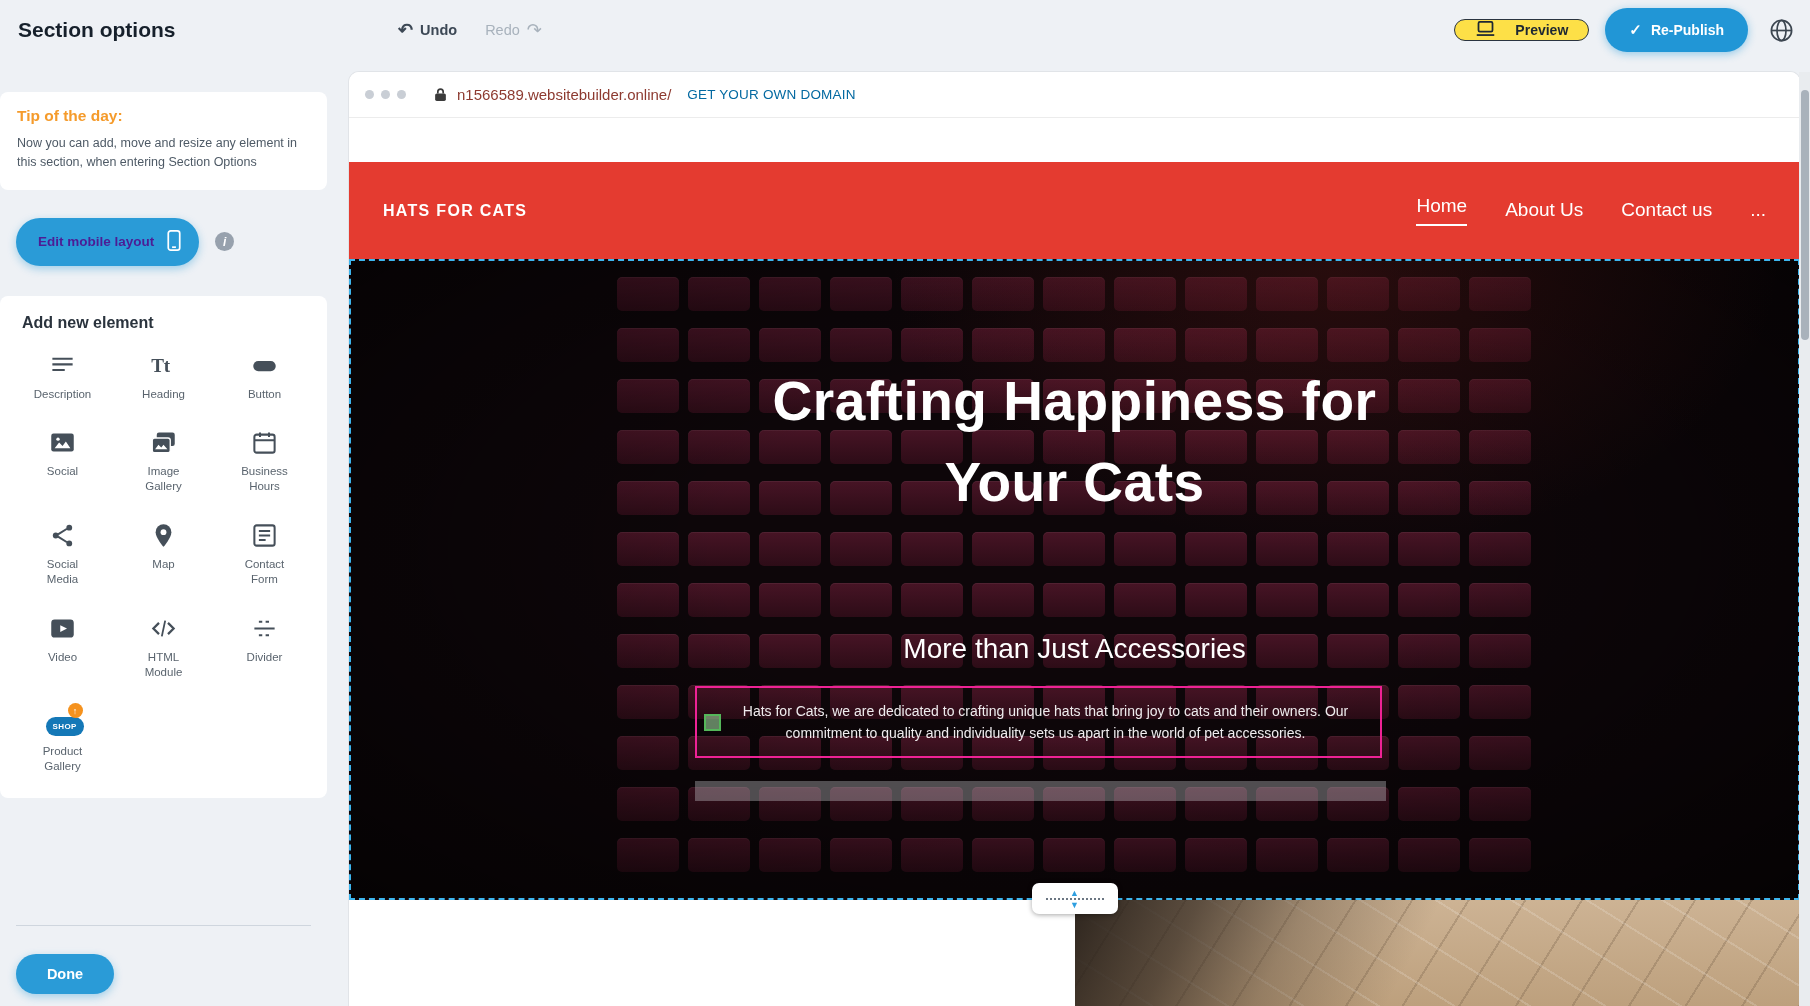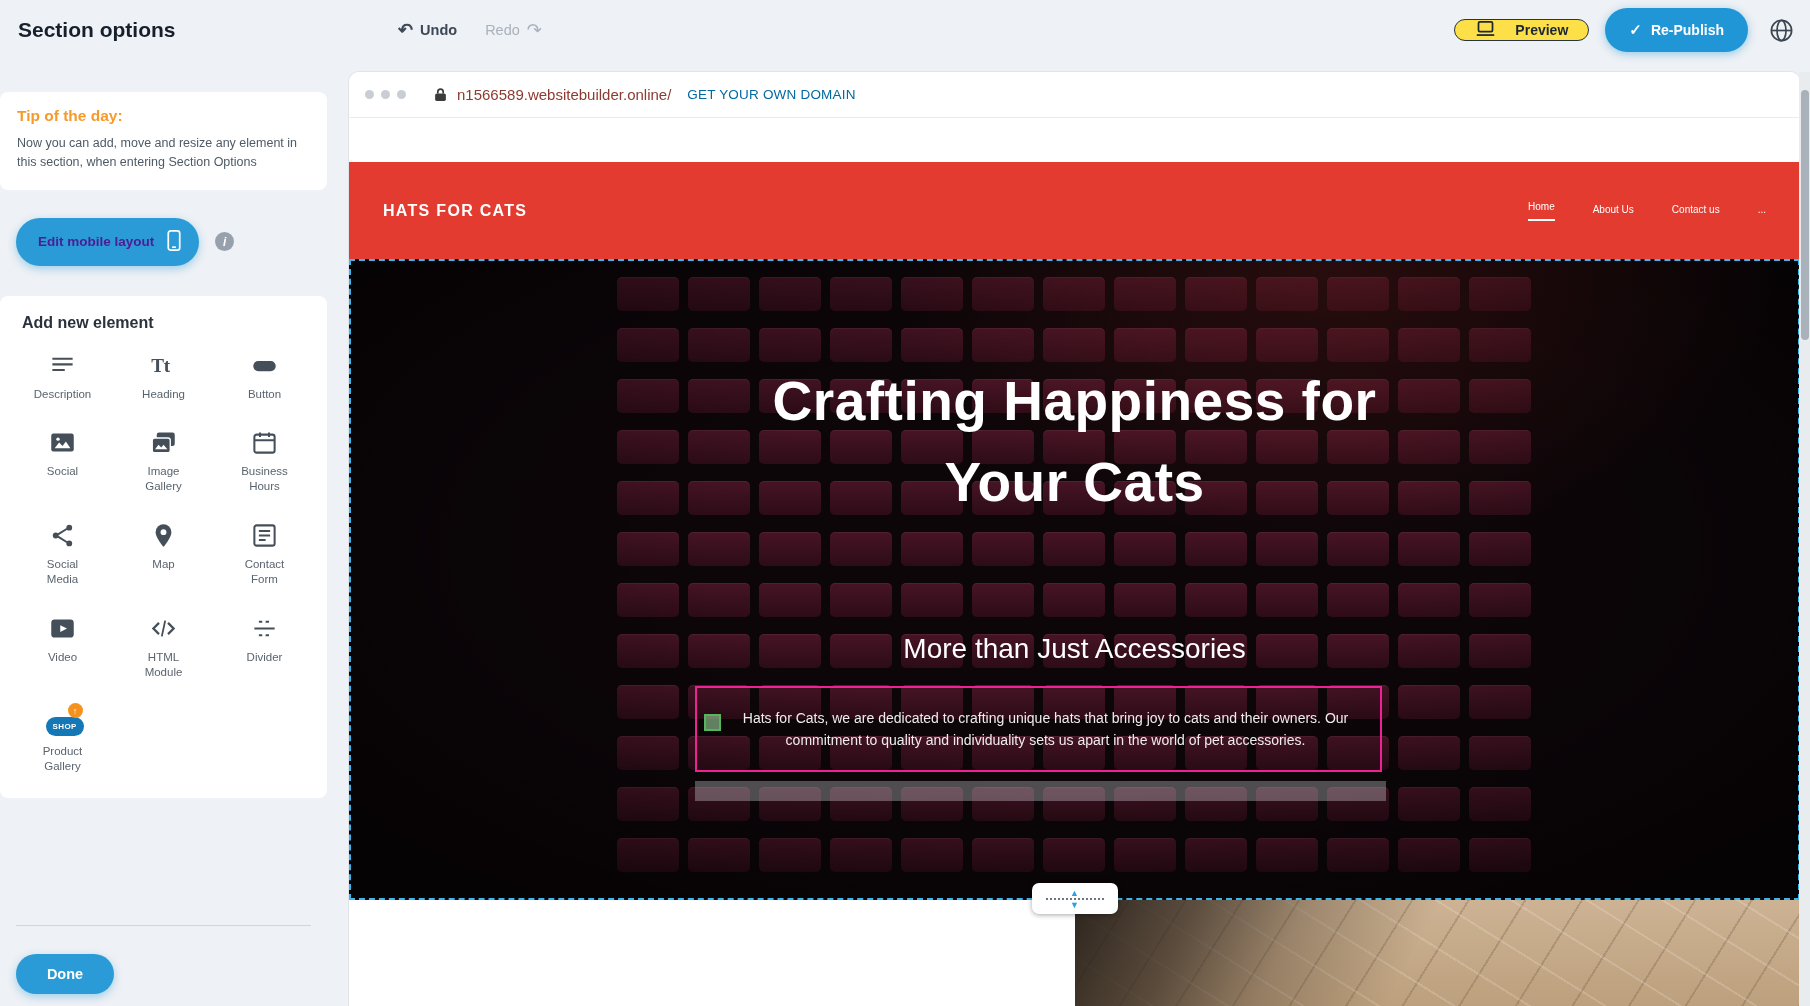--- a/index.html
+++ b/index.html
@@ -64,37 +64,37 @@
   .chrome { height:46px; background:#fff; display:flex; align-items:center; padding:0 16px; border-bottom:1px solid #ececec; }
   .dots { display:flex; gap:7px; }
   .dot { width:9px; height:9px; border-radius:50%; background:#c9ced5; }
   .lock-wrap { margin-left:28px; display:flex; align-items:center; }
   .url { margin-left:10px; font-size:15px; color:#8d3a30; }
   .domain-link { margin-left:16px; font-size:13.5px; font-weight:400; color:#0369a1; letter-spacing:.2px; text-decoration:none; }
 
   .site { position:absolute; top:46px; left:0; right:0; bottom:0; background:#fff; display:flex; flex-direction:column; }
   .site-header { height:97px; flex:0 0 97px; background:#e43b30; display:flex; align-items:center; padding:0 34px;margin-top:44px; }
   .logo { color:#fff; font-size:16px; font-weight:700; letter-spacing:1.3px; }
-  .site-nav { margin-left:auto; display:flex; align-items:center; gap:38px; color:#fff; font-size:10px; }
+  .site-nav { margin-left:auto; display:flex; align-items:center; gap:38px; color:#fff; font-size:19px; }
   .nav-item { color:#fff; padding-bottom:2px; }
   .nav-item.active { border-bottom:2px solid #fff; padding-bottom:7px; }
 
   .hero { position:relative; flex:0 0 641px; background:#0d0609; border:2px dashed #3db6ef; }
   .tile-grid { position:absolute; z-index:0; left:50%; transform:translateX(-50%); top:16px; width:916px;
     display:grid; grid-template-columns:repeat(13,62px); column-gap:9px; row-gap:17px; }
   .tile { height:34px; border-radius:5px; background:linear-gradient(180deg,#4714255 0,#471425 0,#2d0c17 100%);
     background:linear-gradient(180deg,#471425,#2d0c17); box-shadow:inset 0 1px 0 rgba(255,255,255,.06); }
   .hero-vignette { position:absolute; z-index:1; inset:0; pointer-events:none;
     background:
       radial-gradient(ellipse at 68% 0%, rgba(150,40,35,.22), transparent 32%),
       radial-gradient(ellipse at 50% 45%, rgba(0,0,0,0) 35%, rgba(0,0,0,.62) 100%); }
   .hero-heading { position:absolute; z-index:3; top:100px; left:50%; transform:translateX(-50%); width:660px;
     text-align:center; font-size:55px; line-height:81px; color:#fff; font-weight:600; letter-spacing:.5px; }
   .hero-sub { position:absolute; z-index:3; top:330px; width:100%; text-align:center; font-size:28px; color:#fff; font-weight:500;margin-top:42px; }
-  .para-box { position:absolute; z-index:3; left:344px; top:425px; width:687px; height:86px; border:2px solid #ee2295;
+  .para-box { position:absolute; z-index:3; left:344px; top:425px; width:687px; height:72px; border:2px solid #ee2295;
     display:flex; align-items:center; justify-content:center; padding:0 16px 0 30px; }
   .para-text { font-size:14px; line-height:22px; color:#efecee; text-align:center; }
   .green-handle { position:absolute; left:7px; top:26px; width:17px; height:17px; border:2px solid #55b75a;
     background:rgba(170,230,170,.55); }
   .placeholder-bar { position:absolute; z-index:2; left:344px; top:520px; width:691px; height:20px; background:rgba(195,195,200,.38); }
   .resize-widget { position:absolute; z-index:6; left:50%; bottom:-16px; transform:translateX(-50%); width:86px; height:31px;
     background:#fff; border-radius:7px; box-shadow:0 1px 5px rgba(0,0,0,.35);
     display:flex; flex-direction:column; align-items:center; justify-content:center; gap:1px; border:none; }
   .rw-arrow { color:#2e9fe0; font-size:9px; line-height:8px; }
   .rw-line { width:58px; border-top:2px dotted #6b7682; }

